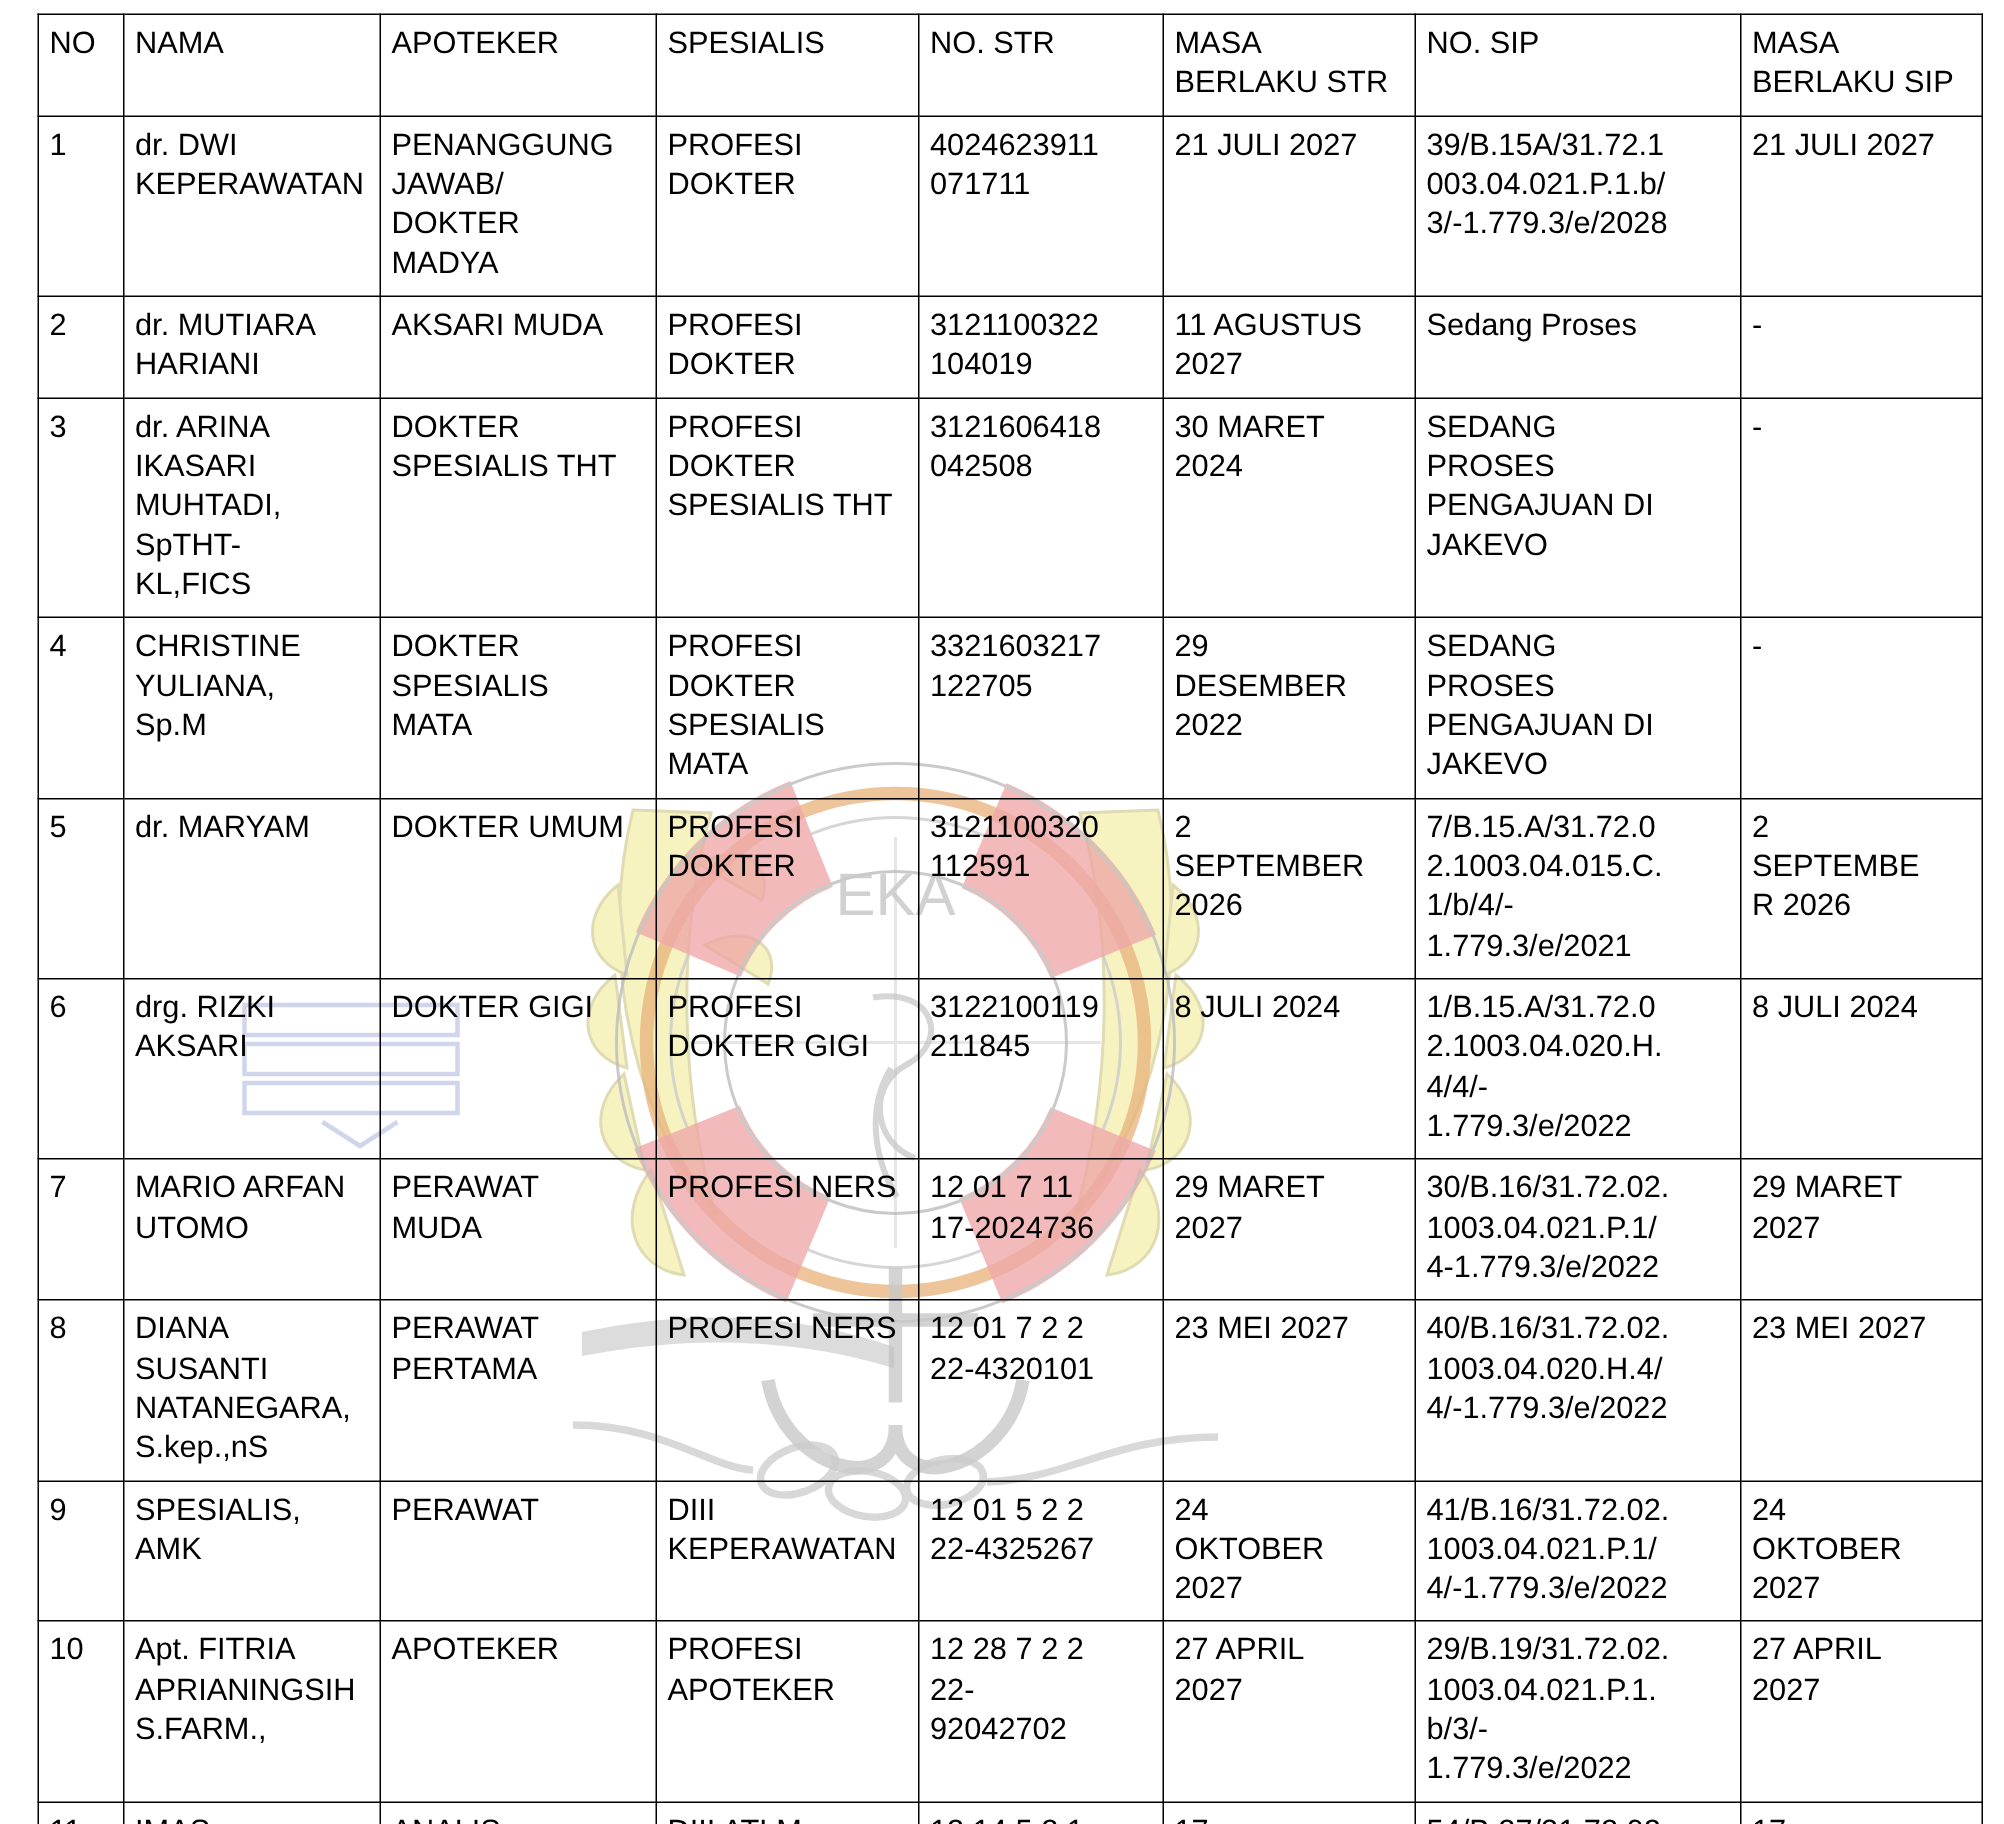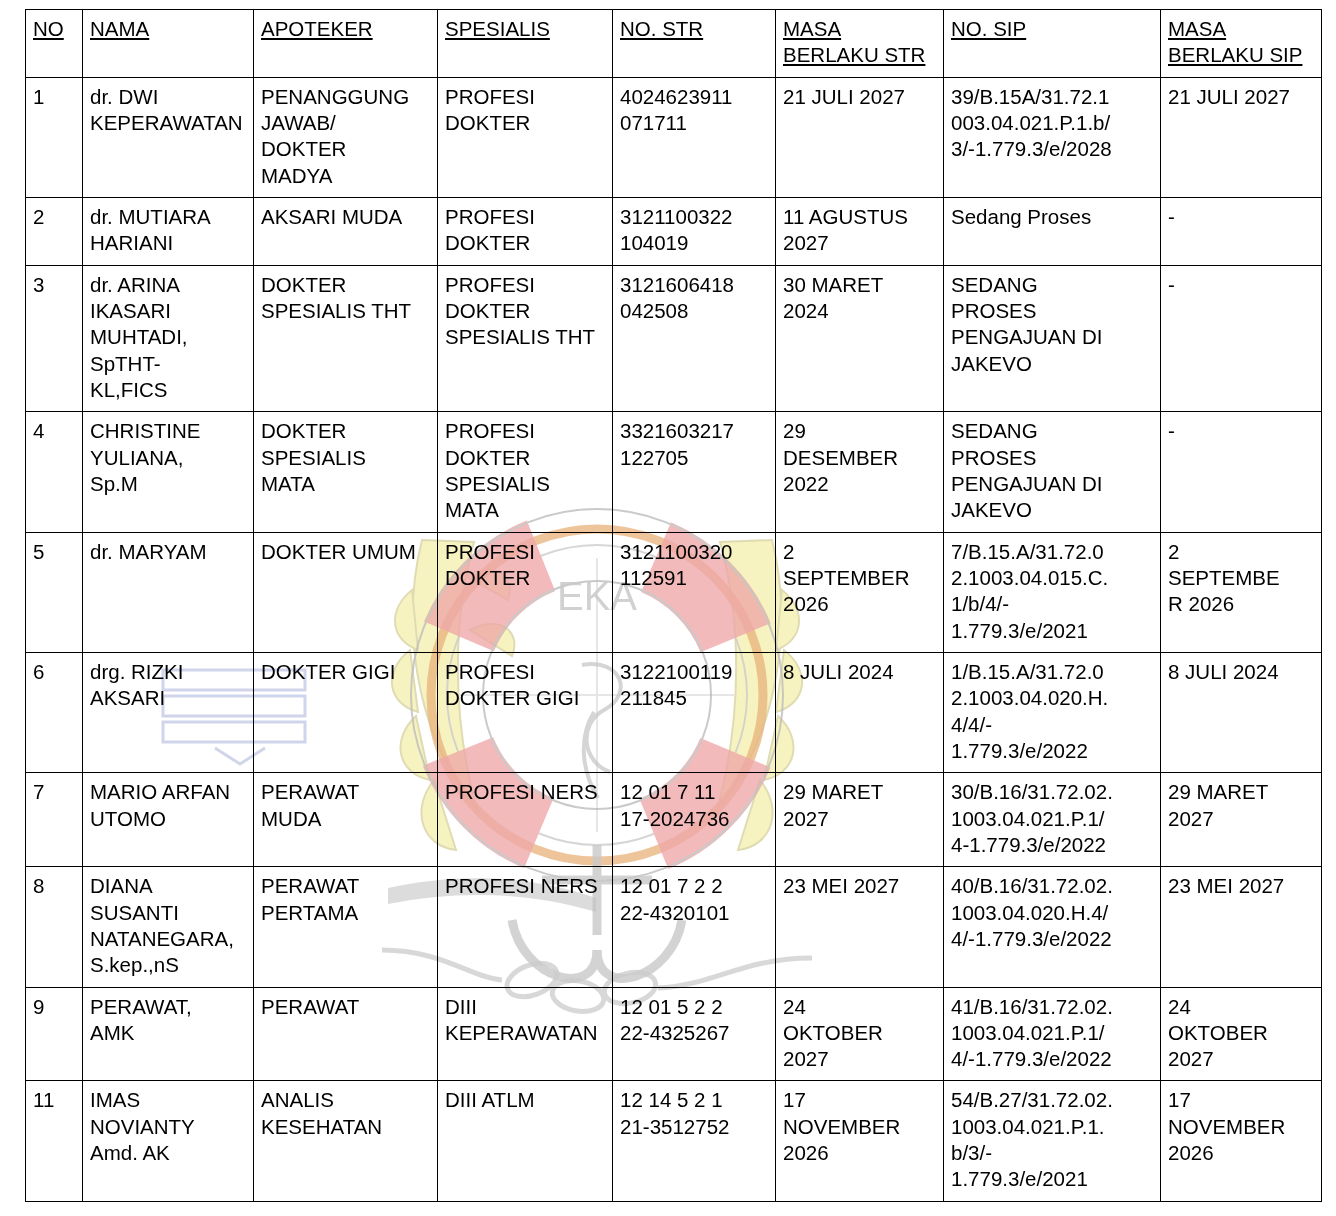--- a/index.html
+++ b/index.html
@@ -65,21 +65,20 @@
     line-height: 1.285;
     font-weight: normal;
     text-align: left;
     background: transparent;
     word-wrap: break-word;
     overflow-wrap: break-word;
     white-space: pre-line;
   }
   table.doc-table th {
     font-weight: normal;
-    text-decoration: underline;
   }
   
   col.c-no   { width: 57px;  }
   col.c-nama { width: 171px; }
   col.c-jab  { width: 184px; }
   col.c-pend { width: 175px; }
   col.c-str  { width: 163px; }
   col.c-mstr { width: 168px; }
   col.c-sip  { width: 217px; }
   col.c-msip { width: 161px; }
@@ -332,35 +331,55 @@
             <td>12  01  7  2  2
 22-4320101</td>
             <td>23 MEI 2027</td>
             <td>40/B.16/31.72.02.
 1003.04.020.H.4/
 4/-1.779.3/e/2022</td>
             <td>23 MEI 2027</td>
           </tr>
           <tr>
             <td class="cell-no">9</td>
-            <td>PERAWAT,
+            <td>SPESIALIS,
 AMK</td>
             <td>PERAWAT</td>
             <td>DIII
 KEPERAWATAN</td>
             <td>12  01  5  2  2
 22-4325267</td>
             <td>24
 OKTOBER
 2027</td>
             <td>41/B.16/31.72.02.
 1003.04.021.P.1/
 4/-1.779.3/e/2022</td>
             <td>24
 OKTOBER
+2027</td>
+          </tr>
+          <tr>
+            <td class="cell-no">10</td>
+            <td>Apt.     FITRIA
+APRIANINGSIH
+S.FARM.,</td>
+            <td>APOTEKER</td>
+            <td>PROFESI
+APOTEKER</td>
+            <td>12  28  7  2  2
+22-
+92042702</td>
+            <td>27     APRIL
+2027</td>
+            <td>29/B.19/31.72.02.
+1003.04.021.P.1.
+b/3/-
+1.779.3/e/2022</td>
+            <td>27     APRIL
 2027</td>
           </tr>
           <tr>
             <td class="cell-no">11</td>
             <td>IMAS
 NOVIANTY
 Amd. AK</td>
             <td>ANALIS
 KESEHATAN</td>
             <td>DIII ATLM</td>

